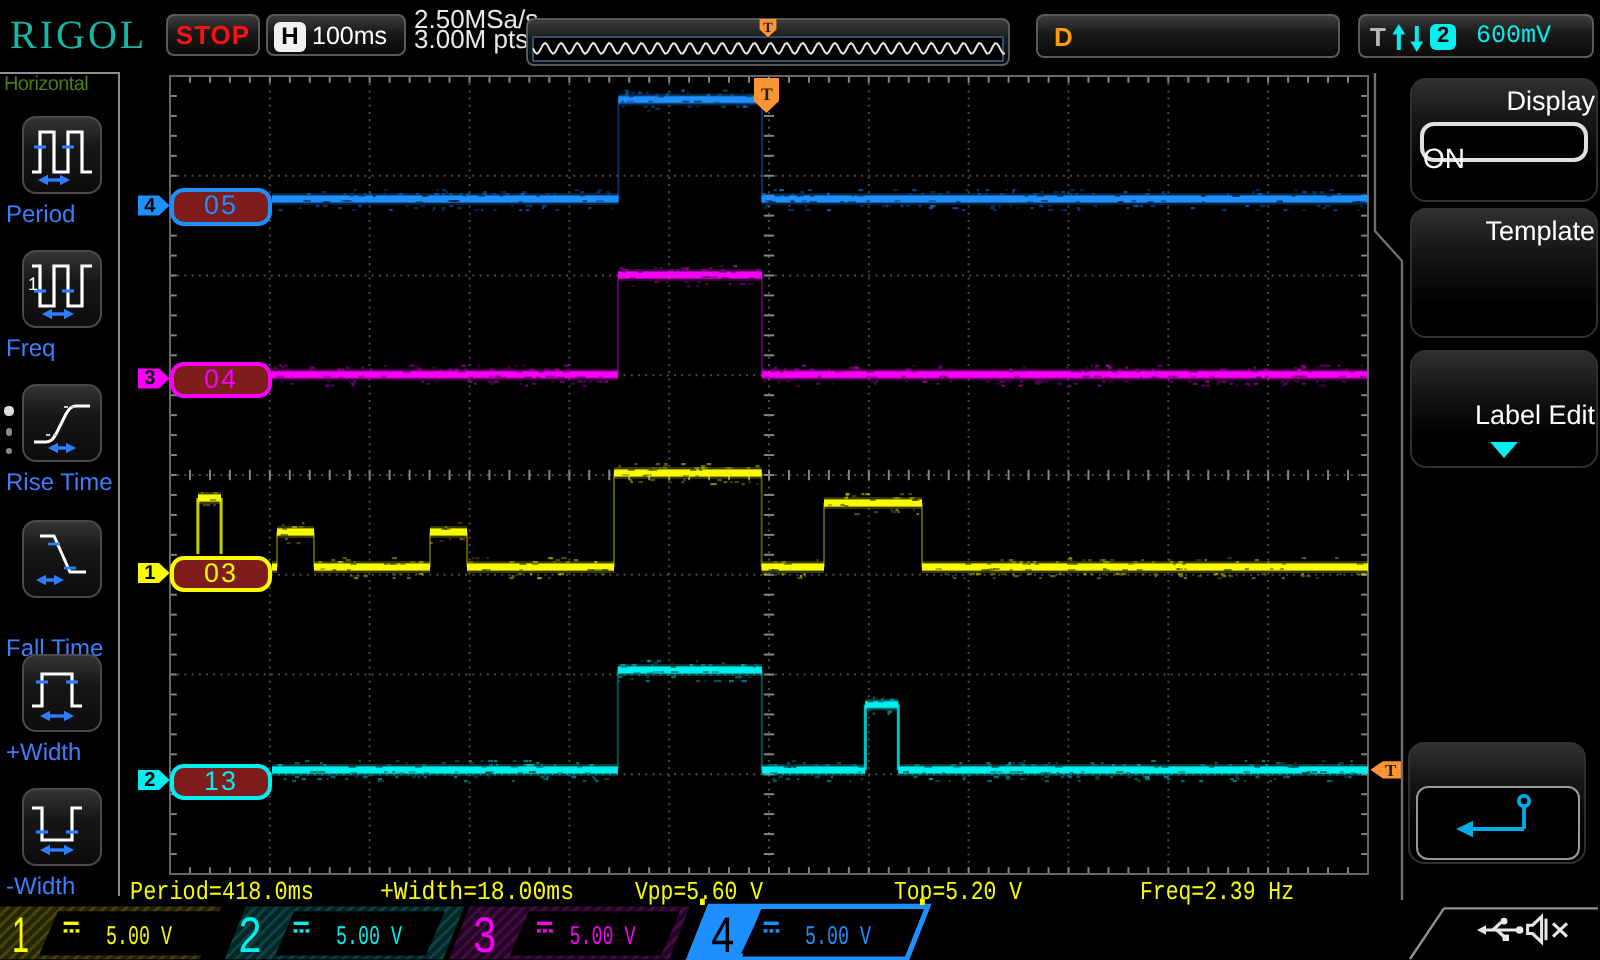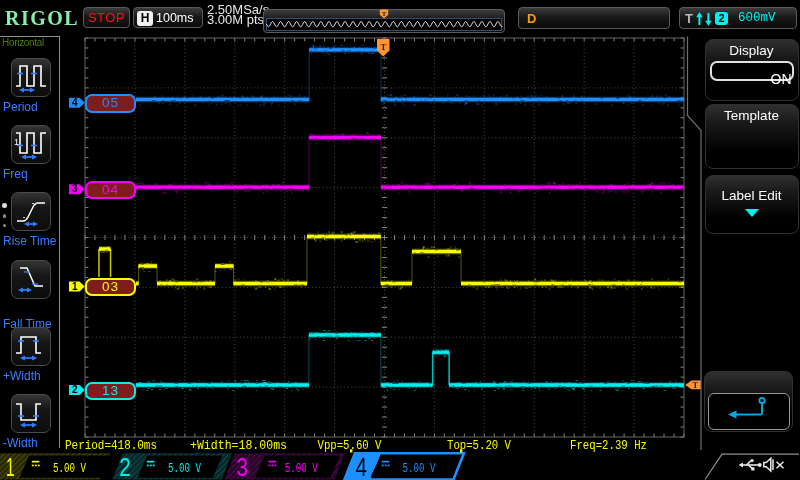--- a/index.html
+++ b/index.html
@@ -1,20 +1,20 @@
 <!DOCTYPE html>
 <html><head><meta charset="utf-8"><style>
 *{margin:0;padding:0;box-sizing:border-box}
 body{width:800px;height:480px;background:#000;font-family:"Liberation Sans",sans-serif;position:relative;overflow:hidden}
 .chip{position:absolute;background:linear-gradient(#3c3c3c,#191919 45%,#0a0a0a);border:1px solid #5a5a5a;border-radius:4px}
 .ibox{position:absolute;left:11px;width:40px;height:39px;border-radius:7px;background:linear-gradient(#343434,#161616 40%,#0c0c0c);border:1px solid #4a4a4a}
 .ilab{position:absolute;left:3px;width:57px;color:#3d7eff;font-size:12px}
 .card{position:absolute;left:704.5px;width:94px;border-radius:8px;background:linear-gradient(#303030,#181818 30%,#000 75%);border:1px solid #303030}
-.cbtn{position:absolute;left:4px;width:84px;height:20px;border:2px solid #e0e0e0;border-radius:7px;background:#000;color:#fff;text-align:right}
-.ctitle{width:100%;text-align:center;color:#fff;font-size:13.5px;margin-top:3px}
+.cbtn{position:absolute;left:4px;width:84px;height:20px;border:2px solid #e0e0e0;border-radius:7px;background:#000;color:#fff;text-align:left}
+.ctitle{width:100%;text-align:right;color:#fff;font-size:13.5px;margin-top:3px}
 .lbl{position:absolute;left:85px;width:51px;height:18.5px;border-radius:7px;background:#7f1d1d;border:2px solid;text-align:center;font-size:13.5px;line-height:14.5px;letter-spacing:1px}
 </style></head>
 <body>
 <svg width="800" height="480" viewBox="0 0 800 480" style="position:absolute;left:0;top:0">
 <defs>
       <pattern id="hy" width="3.8" height="3.8" patternUnits="userSpaceOnUse" patternTransform="rotate(-45)">
         <rect width="3.8" height="3.8" fill="#262604"></rect>
         <rect width="3.8" height="1.4" fill="#45450c"></rect>
       </pattern>
       <pattern id="hc" width="3.8" height="3.8" patternUnits="userSpaceOnUse" patternTransform="rotate(-45)">
@@ -1674,22 +1674,22 @@
     <circle cx="752" cy="460.6" r="1.7" fill="#e8e8e8"></circle>
     <rect x="751.3" y="467.3" width="3.2" height="3.2" fill="#e8e8e8"></rect>
     <circle cx="759.8" cy="465" r="1.9" fill="#e8e8e8"></circle>
 <g stroke="#e8e8e8" stroke-width="1.5" fill="none">
       <path d="M770.8,458.3 L766.3,462.6 H763.8 V466.8 H766.3 L770.8,471.1 Z"></path>
       <line x1="773" y1="459.3" x2="773" y2="470.1"></line>
       <line x1="776.5" y1="461.7" x2="783.5" y2="468.3"></line>
       <line x1="783.5" y1="461.7" x2="776.5" y2="468.3"></line>
     </g>
 </svg>
-<div style="position:absolute;left:5px;top:7px;font-family:'Liberation Serif',serif;font-weight:bold;font-size:20px;color:#86efac;letter-spacing:1.5px">RIGOL</div>
-<div class="chip" style="left:83px;top:7px;width:47px;height:21px;text-align:center"><span style="color:#ff1010;font-weight:normal;font-size:13px;line-height:20px;letter-spacing:0.5px">STOP</span></div>
+<div style="position:absolute;left:5px;top:7px;font-family:'Liberation Serif',serif;font-weight:normal;font-size:20px;color:#14b8a6;letter-spacing:1.5px">RIGOL</div>
+<div class="chip" style="left:83px;top:7px;width:47px;height:21px;text-align:center"><span style="color:#ff1010;font-weight:bold;font-size:13px;line-height:20px;letter-spacing:0.5px">STOP</span></div>
 <div class="chip" style="left:133px;top:7px;width:70px;height:21px">
   <div style="position:absolute;left:3px;top:2.5px;width:16px;height:15px;background:#f0f0f0;border-radius:3px;text-align:center;color:#000;font-weight:bold;font-size:12px;line-height:15px">H</div>
   <div style="position:absolute;left:22px;top:0;width:46px;color:#fff;font-size:12.5px;line-height:20px">100ms</div>
 </div>
 <div style="position:absolute;left:207px;top:3px;color:#e8e8e8;font-size:13px;line-height:9.8px;padding-top:2px">2.50MSa/s<br>3.00M pts</div>
 <div class="chip" style="left:263px;top:9px;width:242px;height:24px"></div>
 <div style="position:absolute;left:266px;top:17.5px;width:236px;height:13.5px;border:1px solid #31506f;background:#000"></div>
 <svg width="800" height="40" viewBox="0 0 800 40" style="position:absolute;left:0;top:0">
 <polyline points="266.5,24.2 267.5,26.1 268.5,26.9 269.5,26.1 270.5,24.3 271.5,22.3 272.5,21.5 273.5,22.2 274.5,24.1 275.5,26.0 276.5,26.9 277.5,26.2 278.5,24.4 279.5,22.4 280.5,21.5 281.5,22.2 282.5,24.0 283.5,25.9 284.5,26.9 285.5,26.3 286.5,24.5 287.5,22.5 288.5,21.5 289.5,22.1 290.5,23.9 291.5,25.9 292.5,26.9 293.5,26.3 294.5,24.6 295.5,22.6 296.5,21.5 297.5,22.0 298.5,23.8 299.5,25.8 300.5,26.9 301.5,26.4 302.5,24.7 303.5,22.7 304.5,21.5 305.5,22.0 306.5,23.7 307.5,25.7 308.5,26.8 309.5,26.5 310.5,24.8 311.5,22.8 312.5,21.6 313.5,21.9 314.5,23.6 315.5,25.6 316.5,26.8 317.5,26.5 318.5,24.9 319.5,22.8 320.5,21.6 321.5,21.9 322.5,23.5 323.5,25.5 324.5,26.8 325.5,26.6 326.5,25.0 327.5,22.9 328.5,21.6 329.5,21.8 330.5,23.4 331.5,25.4 332.5,26.8 333.5,26.6 334.5,25.1 335.5,23.0 336.5,21.7 337.5,21.8 338.5,23.3 339.5,25.3 340.5,26.7 341.5,26.7 342.5,25.2 343.5,23.1 344.5,21.7 345.5,21.7 346.5,23.2 347.5,25.2 348.5,26.7 349.5,26.7 350.5,25.3 351.5,23.2 352.5,21.7 353.5,21.7 354.5,23.1 355.5,25.1 356.5,26.6 357.5,26.7 358.5,25.4 359.5,23.3 360.5,21.8 361.5,21.6 362.5,23.0 363.5,25.0 364.5,26.6 365.5,26.8 366.5,25.5 367.5,23.4 368.5,21.8 369.5,21.6 370.5,22.9 371.5,24.9 372.5,26.5 373.5,26.8 374.5,25.6 375.5,23.5 376.5,21.9 377.5,21.6 378.5,22.8 379.5,24.8 380.5,26.5 381.5,26.8 382.5,25.6 383.5,23.6 384.5,21.9 385.5,21.6 386.5,22.7 387.5,24.7 388.5,26.4 389.5,26.9 390.5,25.7 391.5,23.7 392.5,22.0 393.5,21.5 394.5,22.6 395.5,24.6 396.5,26.4 397.5,26.9 398.5,25.8 399.5,23.8 400.5,22.1 401.5,21.5 402.5,22.5 403.5,24.5 404.5,26.3 405.5,26.9 406.5,25.9 407.5,23.9 408.5,22.1 409.5,21.5 410.5,22.5 411.5,24.4 412.5,26.2 413.5,26.9 414.5,26.0 415.5,24.0 416.5,22.2 417.5,21.5 418.5,22.4 419.5,24.3 420.5,26.2 421.5,26.9 422.5,26.1 423.5,24.1 424.5,22.3 425.5,21.5 426.5,22.3 427.5,24.2 428.5,26.1 429.5,26.9 430.5,26.1 431.5,24.3 432.5,22.3 433.5,21.5 434.5,22.2 435.5,24.1 436.5,26.0 437.5,26.9 438.5,26.2 439.5,24.4 440.5,22.4 441.5,21.5 442.5,22.2 443.5,24.0 444.5,25.9 445.5,26.9 446.5,26.3 447.5,24.5 448.5,22.5 449.5,21.5 450.5,22.1 451.5,23.9 452.5,25.9 453.5,26.9 454.5,26.3 455.5,24.6 456.5,22.6 457.5,21.5 458.5,22.0 459.5,23.8 460.5,25.8 461.5,26.9 462.5,26.4 463.5,24.7 464.5,22.7 465.5,21.5 466.5,22.0 467.5,23.7 468.5,25.7 469.5,26.8 470.5,26.5 471.5,24.8 472.5,22.8 473.5,21.6 474.5,21.9 475.5,23.6 476.5,25.6 477.5,26.8 478.5,26.5 479.5,24.9 480.5,22.8 481.5,21.6 482.5,21.9 483.5,23.5 484.5,25.5 485.5,26.8 486.5,26.6 487.5,25.0 488.5,22.9 489.5,21.6 490.5,21.8 491.5,23.4 492.5,25.4 493.5,26.8 494.5,26.6 495.5,25.1 496.5,23.0 497.5,21.7 498.5,21.8 499.5,23.3 500.5,25.3 501.5,26.7 502.5,26.7" fill="none" stroke="#e8e8e8" stroke-width="1"></polyline>
 <polygon points="379.8,9.5 388.2,9.5 388.2,14.8 384,18.6 379.8,14.8" fill="#ff9434"></polygon>
@@ -1779,21 +1779,21 @@
     <polyline points="687.5,36.5 687.5,115.5 701,130.5 701,450" fill="none" stroke="#6f6f6f" stroke-width="1.2"></polyline>
   </svg>
 <div class="card" style="top:38.5px;height:62px">
     <div class="ctitle">Display</div>
     <div class="cbtn" style="top:21.5px;font-size:14px;line-height:32px">ON</div>
   </div>
 <div class="card" style="top:104px;height:65px">
     <div class="ctitle">Template</div>
   </div>
 <div class="card" style="top:174.8px;height:59px">
-    <div class="ctitle" style="margin-top:12px;font-size:13.5px">Label Edit</div>
+    <div class="ctitle" style="margin-top:24px;font-size:13.5px">Label Edit</div>
 <div style="margin:6px auto 0;width:0;height:0;border-top:8px solid #00f0f0;border-left:7px solid transparent;border-right:7px solid transparent"></div>
   </div>
 <div class="card" style="top:370.8px;height:61px;left:704.4px;width:88.5px">
 <div style="position:absolute;left:3px;top:21px;width:82px;height:37px;border:1.5px solid #999;border-radius:6px;background:#000">
 <svg width="79" height="34" viewBox="0 0 79 34">
 <g stroke="#00ace8" stroke-width="1.9" fill="none">
 <line x1="27" y1="20.5" x2="53" y2="20.5"></line>
           <line x1="53" y1="20.5" x2="53" y2="8.5"></line>
 <circle cx="53" cy="6.5" r="2.6"></circle>
         </g>

